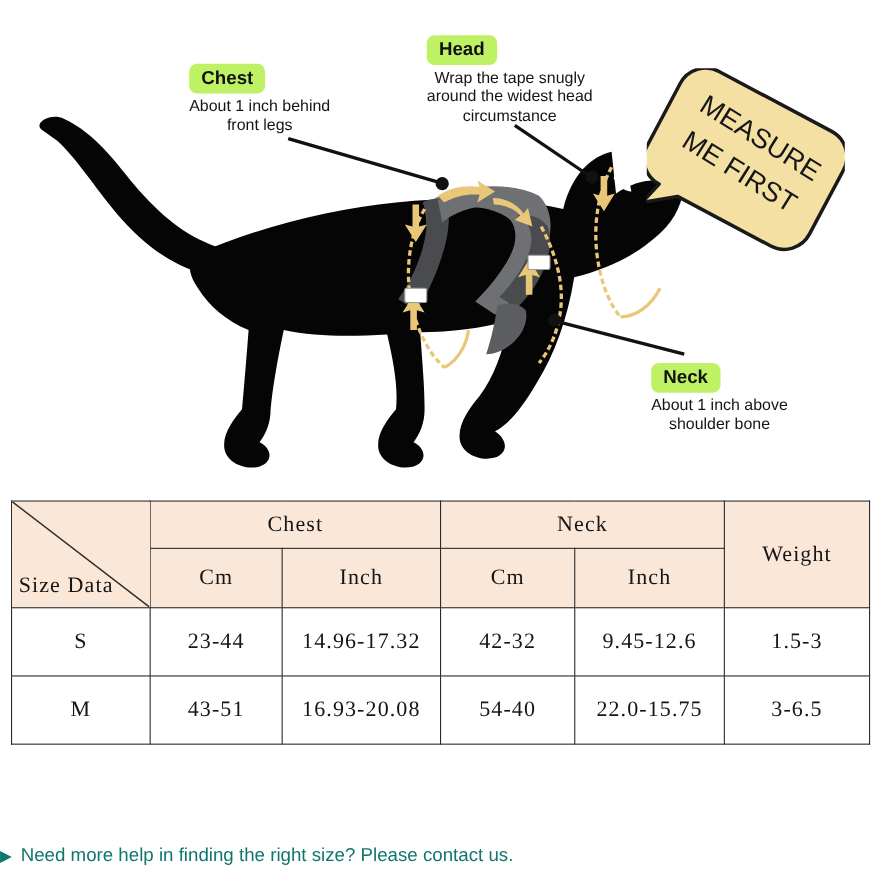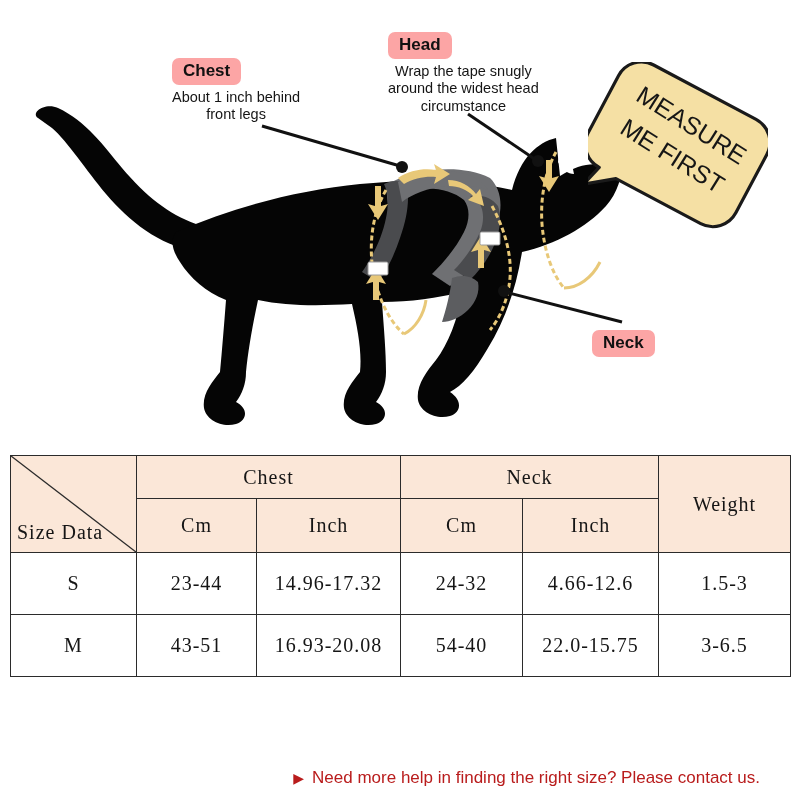--- a/index.html
+++ b/index.html
@@ -17,21 +17,21 @@
     position:absolute;left:26px;top:12px;
     font-size:30px;font-weight:700;color:#161616;
     letter-spacing:0.2px;
     font-family:"Liberation Sans", sans-serif;
   }
 
   
   .callout{position:absolute;}
   .badge{
     display:inline-block;
-    background:#fca5a5;
+    background:#bef264;
     border-radius:7px;
     padding:3px 11px 4px 11px;
     font-size:17px;font-weight:700;color:#111;
     line-height:1.15;
   }
   .callout .desc{
     margin-top:4px;
     font-size:14.5px;
     line-height:1.22;
     color:#151515;
@@ -87,22 +87,22 @@
     position:absolute;left:6px;bottom:8px;
     font-size:20px;letter-spacing:1px;
     color:#151515;
     font-family:"Liberation Serif", serif;
     white-space:nowrap;
   }
 
   
   .footer{
     position:absolute;left:0;top:768px;width:760px;
-    text-align:right;
-    font-size:17px;color:#b91c1c;
+    text-align:left;
+    font-size:17px;color:#0f766e;
     font-family:"Liberation Sans", sans-serif;
   }
   .footer .tri{font-size:14px;margin-right:8px;}
 </style>
 </head>
 <body>
 
 <div id="root">
 
 
@@ -206,20 +206,22 @@
 
   <div class="callout c-head">
     <div class="badge">Head</div>
     <div class="desc">Wrap the tape snugly
 around the widest head
 circumstance</div>
   </div>
 
   <div class="callout c-neck">
     <div class="badge">Neck</div>
+    <div class="desc">About 1 inch above
+shoulder bone</div>
   </div>
 
   <table class="size-table">
     <colgroup>
       <col style="width:126px">
         <col style="width:120px">
         <col style="width:144px">
       <col style="width:122px">
         <col style="width:136px">
         <col style="width:132px">
@@ -241,22 +243,22 @@
         <th>Inch</th>
         <th>Cm</th>
         <th>Inch</th>
       </tr>
     </thead>
     <tbody>
       <tr>
         <td>S</td>
         <td>23-44</td>
         <td>14.96-17.32</td>
-        <td>24-32</td>
-        <td>4.66-12.6</td>
+        <td>42-32</td>
+        <td>9.45-12.6</td>
         <td>1.5-3</td>
       </tr>
       <tr>
         <td>M</td>
         <td>43-51</td>
         <td>16.93-20.08</td>
         <td>54-40</td>
         <td>22.0-15.75</td>
         <td>3-6.5</td>
       </tr>

